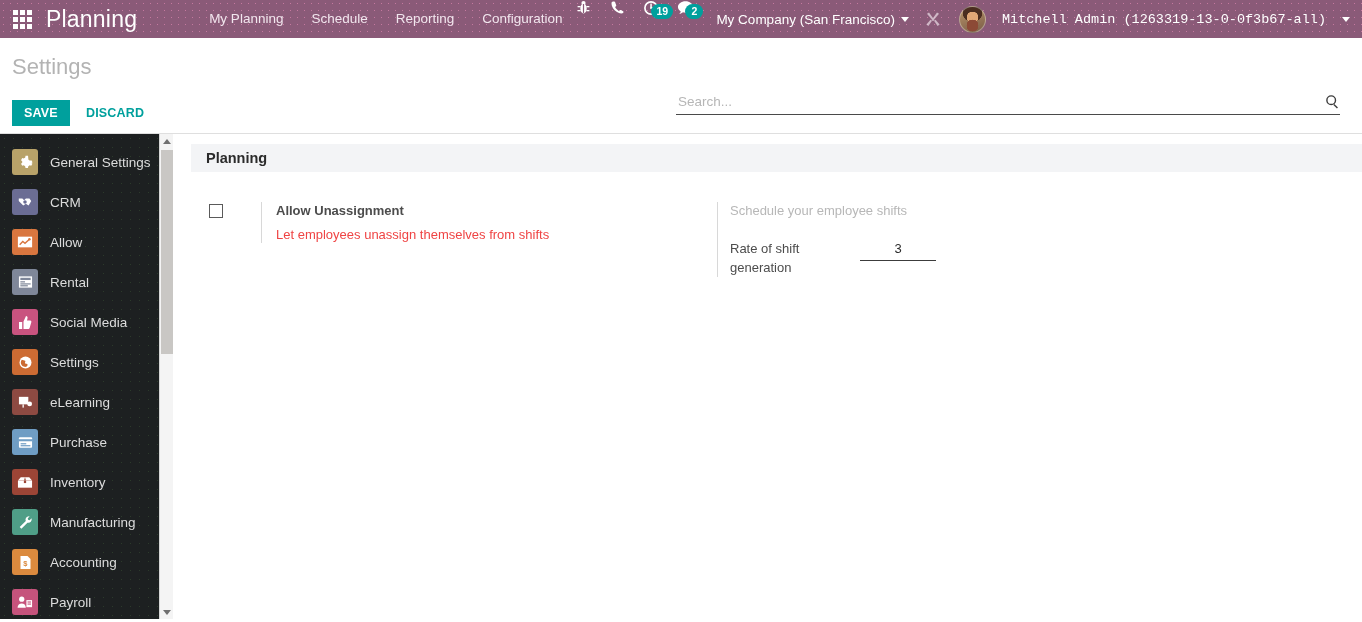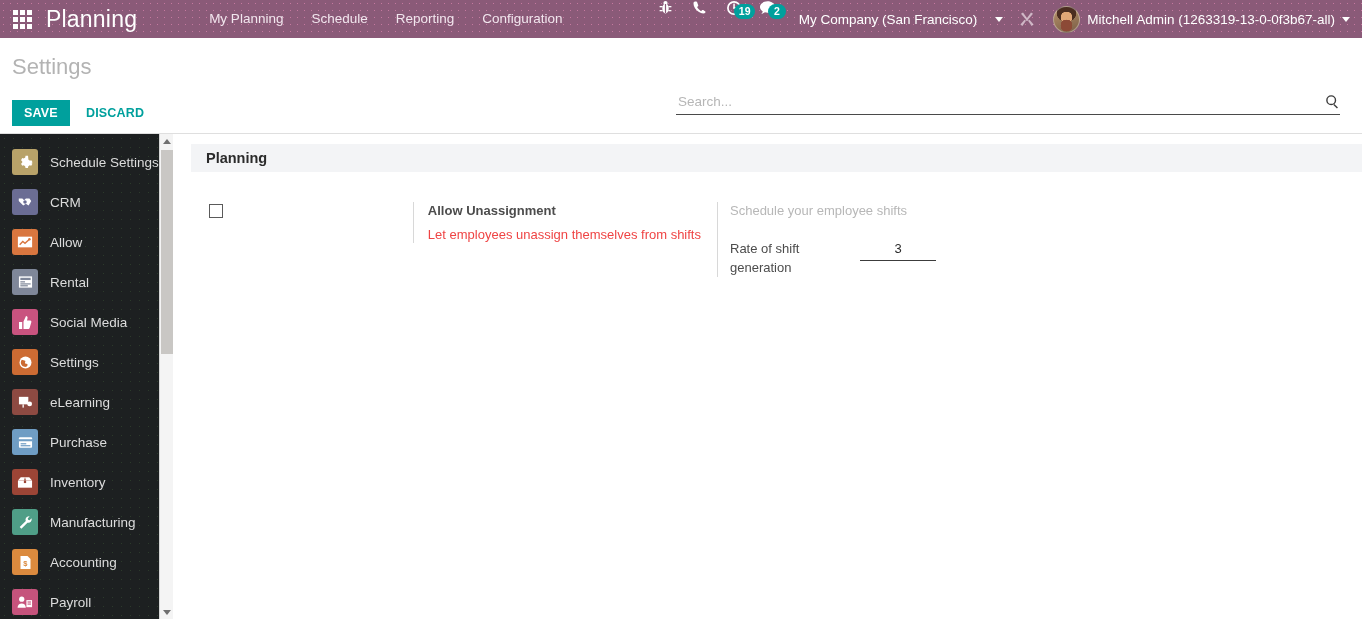--- a/index.html
+++ b/index.html
@@ -70,34 +70,35 @@
     padding: 1px 5px;
     line-height: 13px;
     min-width: 18px;
     text-align: center;
   }
   .company-sel {
     font-size: 13.5px;
     color: #ffffff;
     padding: 0 6px 0 14px;
     cursor: pointer;
-    display: flex; align-items: center; gap: 18px;
+    display: flex; align-items: center; gap: 6px;
   }
   .caret {
     width: 0; height: 0;
     border-left: 4px solid transparent;
     border-right: 4px solid transparent;
     border-top: 5px solid #ffffff;
     display: inline-block;
   }
   .tools-icon { width: 36px; display: flex; align-items: center; justify-content: center; cursor: pointer; opacity: .75; }
   .user-area {
-    display: flex; align-items: center; gap: 7px;
+    display: flex; align-items: center; gap: 16px;
     padding: 0 12px 0 8px;
     cursor: pointer;
+    font-family: Liberation Mono, monospace;
   }
   .avatar {
     width: 27px; height: 27px; border-radius: 50%;
     background:
       radial-gradient(circle at 50% 74%, #8c4a36 0 26%, transparent 27%),
       radial-gradient(circle at 50% 42%, #e0a676 0 30%, transparent 31%),
       radial-gradient(circle at 50% 22%, #4b2d20 0 42%, transparent 43%),
       linear-gradient(160deg, #b9946b, #7a5d46);
     border: 1px solid rgba(255,255,255,.35);
     flex: none;
@@ -241,21 +242,21 @@
     color: #2b2b2b;
     font-weight: bold;
   }
   .settings-grid {
     display: flex;
     margin-top: 30px;
   }
   .col { width: 510px; padding-left: 18px; }
   .col.right { width: 470px; padding-left: 16px; }
 
-  .setting-row { display: flex; gap: 16px; justify-content: space-between; }
+  .setting-row { display: flex; gap: 16px; }
   .cb-wrap { width: 36px; flex: none; padding-top: 2px; }
   .checkbox {
     width: 14px; height: 14px;
     border: 1.5px solid #5a5a5a;
     background: #ffffff;
     display: block;
     cursor: pointer;
   }
   .setting-text {
     border-left: 1px solid #d8d8d8;
@@ -412,21 +413,21 @@
 <div class="body-wrap">
 
   <div class="sidebar">
     <div class="side-list">
       <div class="side-item">
         <span class="side-icon" style="background:#b8a269">
           <svg width="15" height="15" viewBox="0 0 16 16">
               <path d="M8 5.2A2.8 2.8 0 108 10.8 2.8 2.8 0 008 5.2zm6.2 3.6l1.3-1-1.3-2.3-1.6.5a5.8 5.8 0 00-1.5-.9L10.7.9h-2.7v.2L7.6 2.9a5.8 5.8 0 00-1.5.9l-1.6-.5-1.3 2.3 1.3 1a5.6 5.6 0 000 1.6l-1.3 1 1.3 2.3 1.6-.5c.5.4 1 .7 1.5.9l.4 2h2.6l.4-2c.5-.2 1-.5 1.5-.9l1.6.5 1.3-2.3-1.3-1a5.6 5.6 0 000-1.6z" fill="#fff"></path>
             </svg>
         </span>
-        <span class="side-label">Schedule Settings</span>
+        <span class="side-label">General Settings</span>
       </div>
 
       <div class="side-item">
         <span class="side-icon" style="background:#6b6d94">
           <svg width="16" height="14" viewBox="0 0 18 14">
               <path d="M2 3h4l2 2 2-2h4l2 3-3 5-3-2-3 2L2 6z" fill="#fff"></path>
               <circle cx="9" cy="7" r="2" fill="#6b6d94"></circle>
             </svg>
         </span>
         <span class="side-label">CRM</span>

